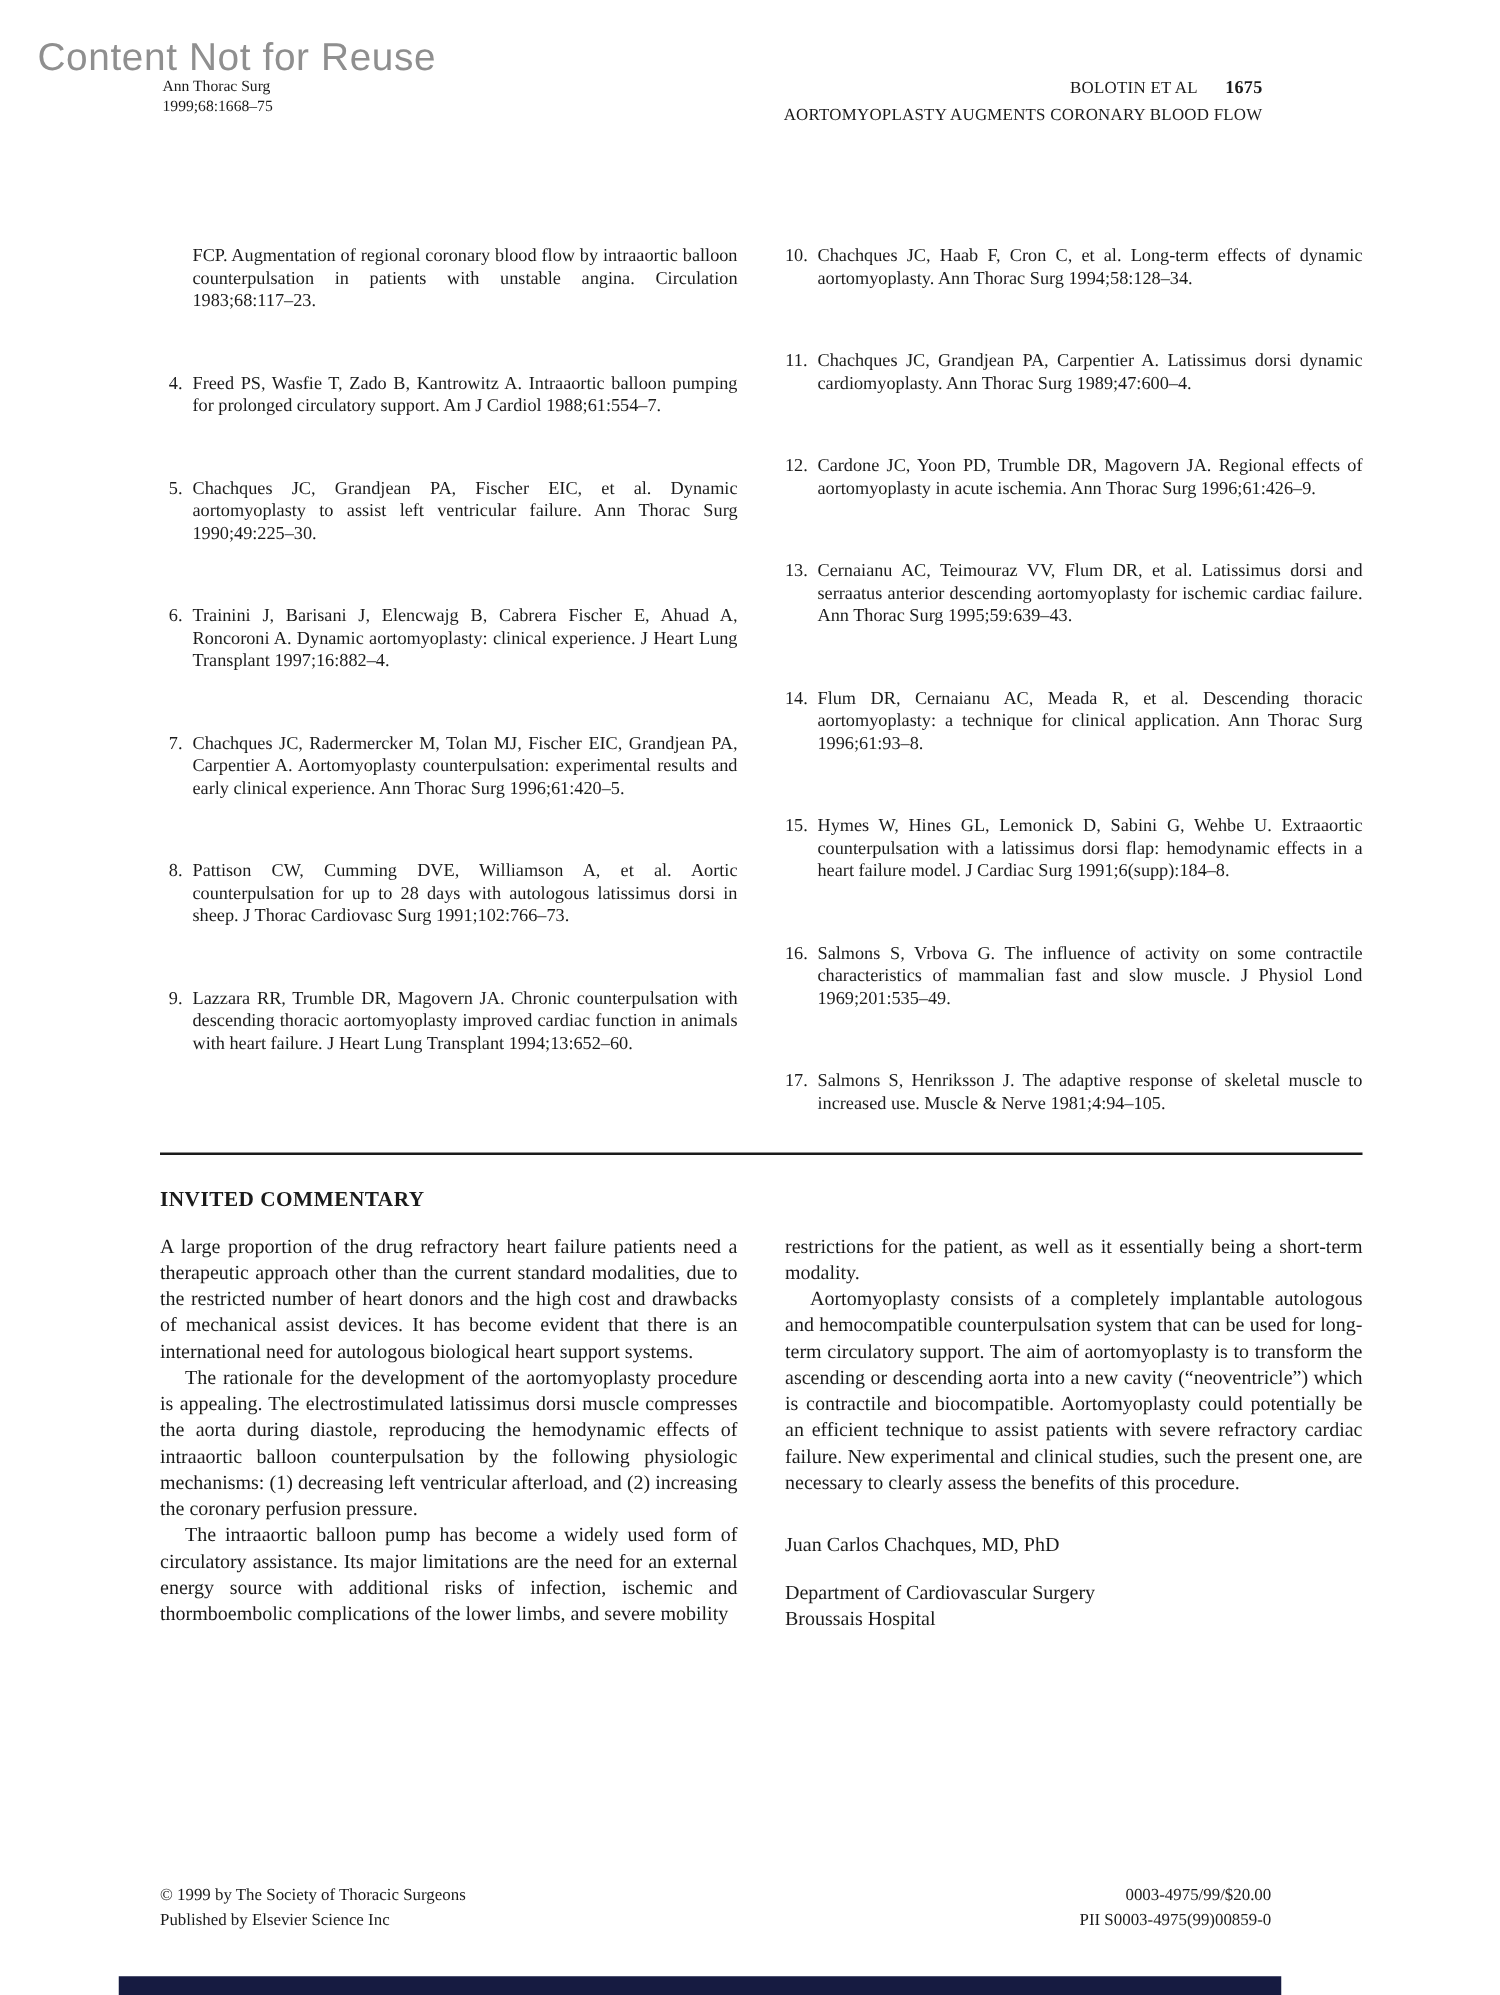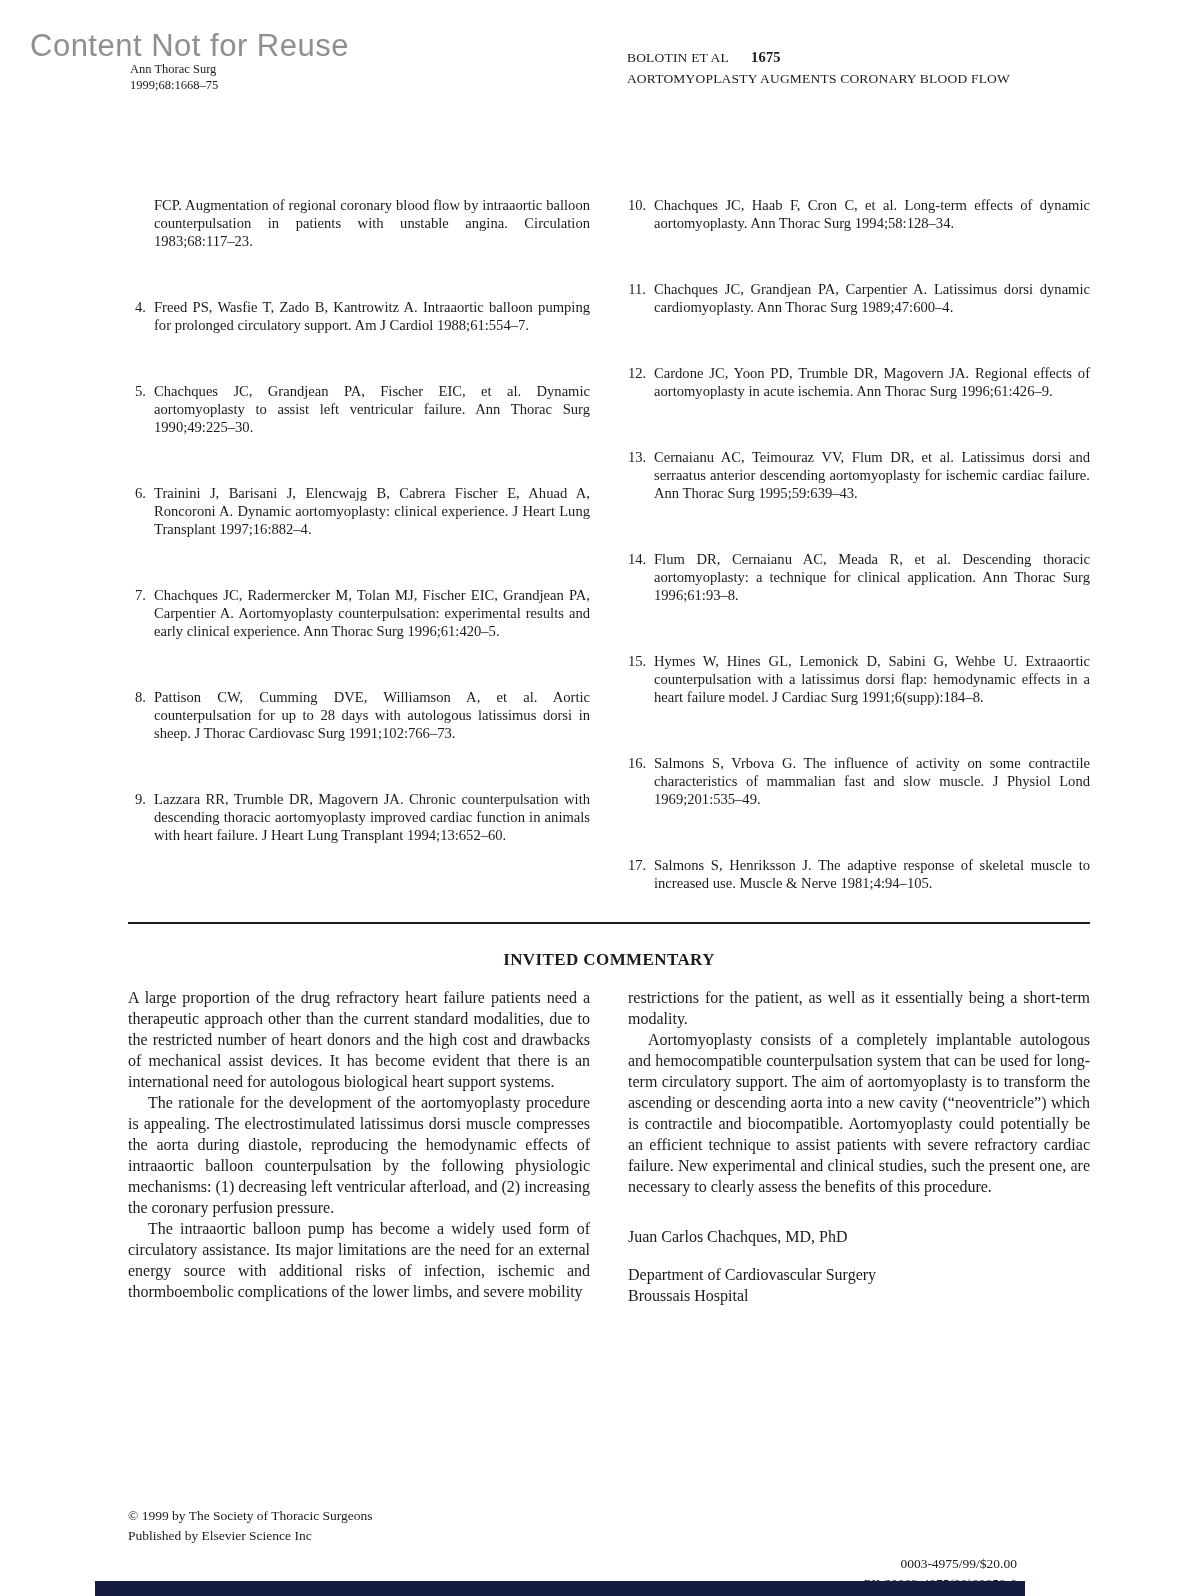--- a/index.html
+++ b/index.html
@@ -17,52 +17,52 @@
     font-family: "Liberation Sans", "DejaVu Sans", sans-serif;
     font-size: 31px; font-weight: 400;
     color: #8f8f8f; letter-spacing: 0.5px;
     white-space: nowrap;
   }
   .header-left {
     position: absolute; top: 61px; left: 130px;
     font-size: 12.5px; line-height: 1.3;
   }
   .header-right {
-    position: absolute; top: 47px; right: 110px;
-    text-align: left; font-size: 13.5px; line-height: 1.5;
+    position: absolute; top: 60px; right: 110px;
+    text-align: right; font-size: 13.5px; line-height: 1.5;
     letter-spacing: 0.2px;
   }
   .header-right .pageno {
     font-weight: bold; font-size: 14.5px; margin-left: 22px;
   }
   .content {
     position: absolute; top: 148px; left: 128px; width: 962px;
   }
   .cols { display: flex; gap: 38px; }
   .col { width: 462px; }
   .ref { display: flex; font-size: 14.6px; line-height: 1.235; margin-top: 48px; }
   .ref-num { width: 26px; flex: 0 0 26px; text-align: right; padding-right: 8px; }
   .ref-text { flex: 1; text-align: justify; }
   .divider { border: none; border-top: 2px solid #1b1b1b; margin: 30px 0 0 0; }
   .commentary-heading {
-    margin-top: 26px; font-size: 17px; font-weight: bold; letter-spacing: 0.4px; text-align: center;
+    margin-top: 26px; font-size: 17px; font-weight: bold; letter-spacing: 0.4px;
   }
   .commentary { margin-top: 18px; }
   .commentary p { font-size: 16px; line-height: 1.31; text-align: justify; }
   .indent { text-indent: 1.25em; }
   .signature {
     margin-top: 28px; font-size: 16px; line-height: 1.33;
   }
   .sig-name { margin-bottom: 17px; }
   .footer {
     position: absolute; top: 1506px; left: 128px; right: 103px;
     display: flex; justify-content: space-between;
     font-size: 13.5px; line-height: 1.5;
   }
-  .footer-right { text-align: right; margin-top: 48px; }
+  .footer-right { text-align: right; }
   .bottom-bar {
     position: absolute; left: 95px; right: 95px; bottom: 0;
     height: 15px; background: #161b41;
   }
 </style>
 </head>
 <body>
 
 <div class="page">
 

